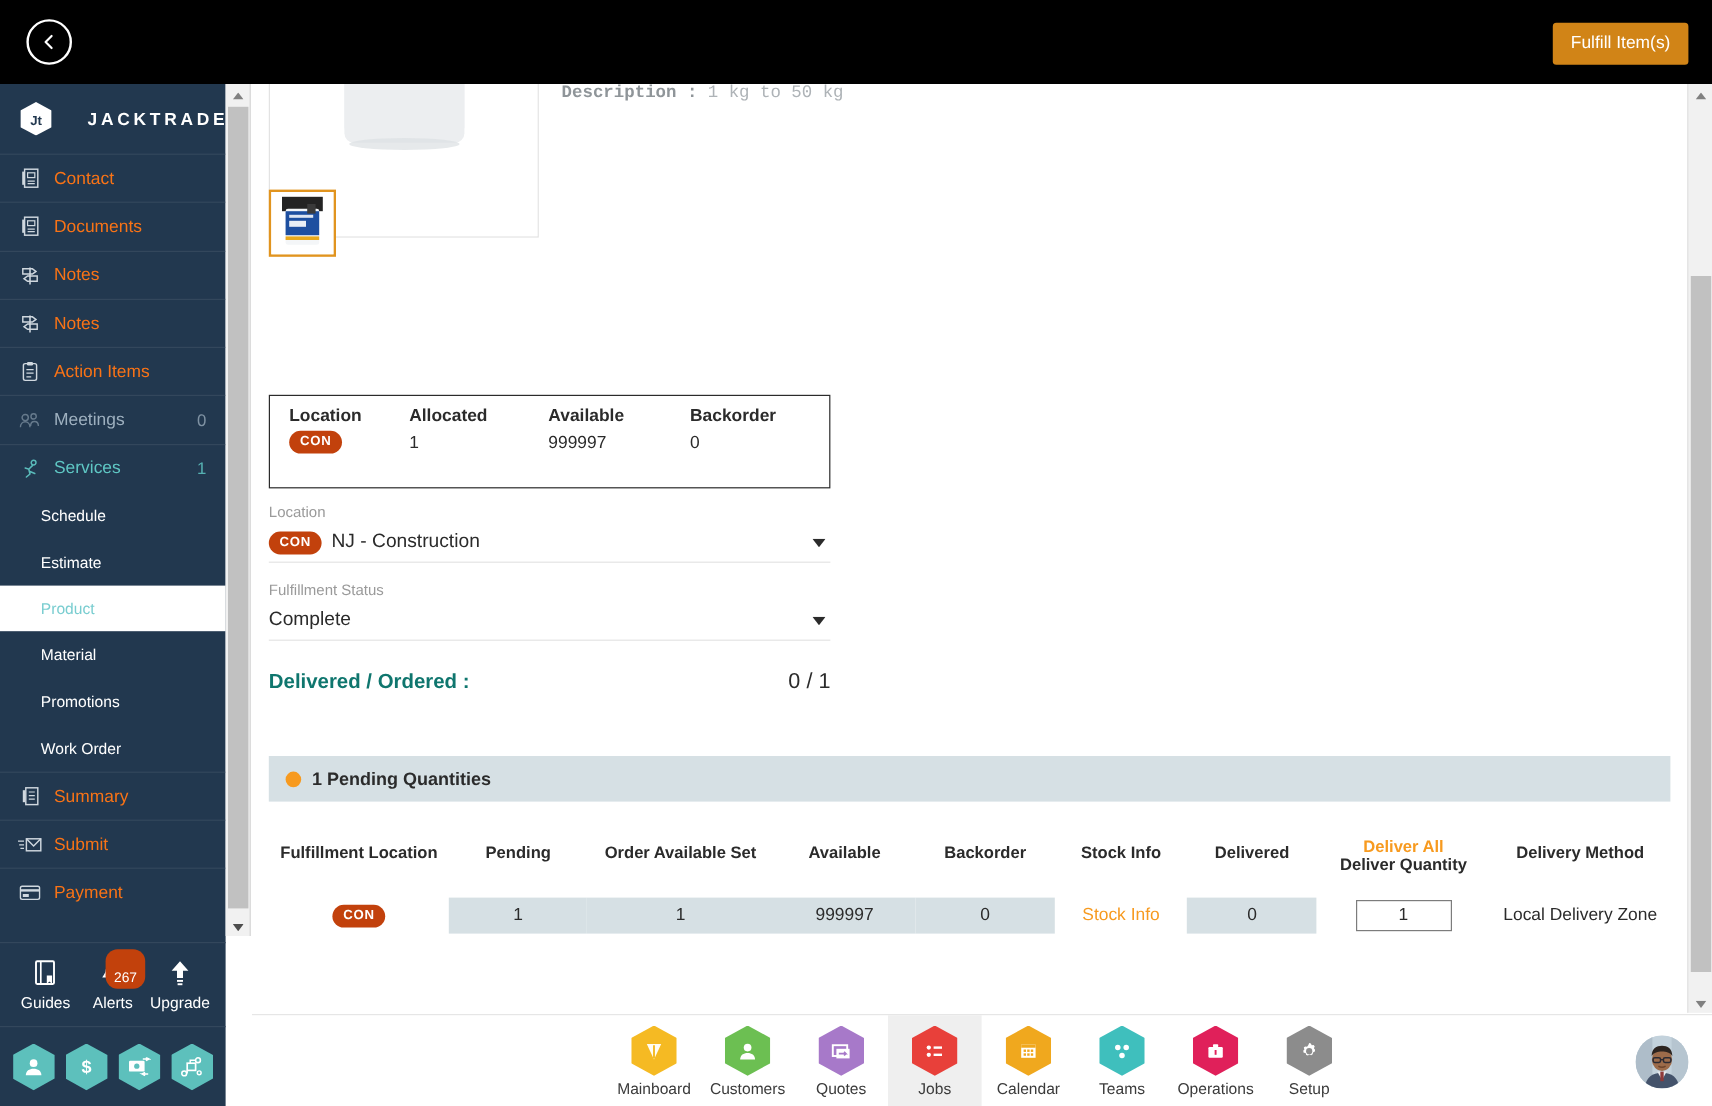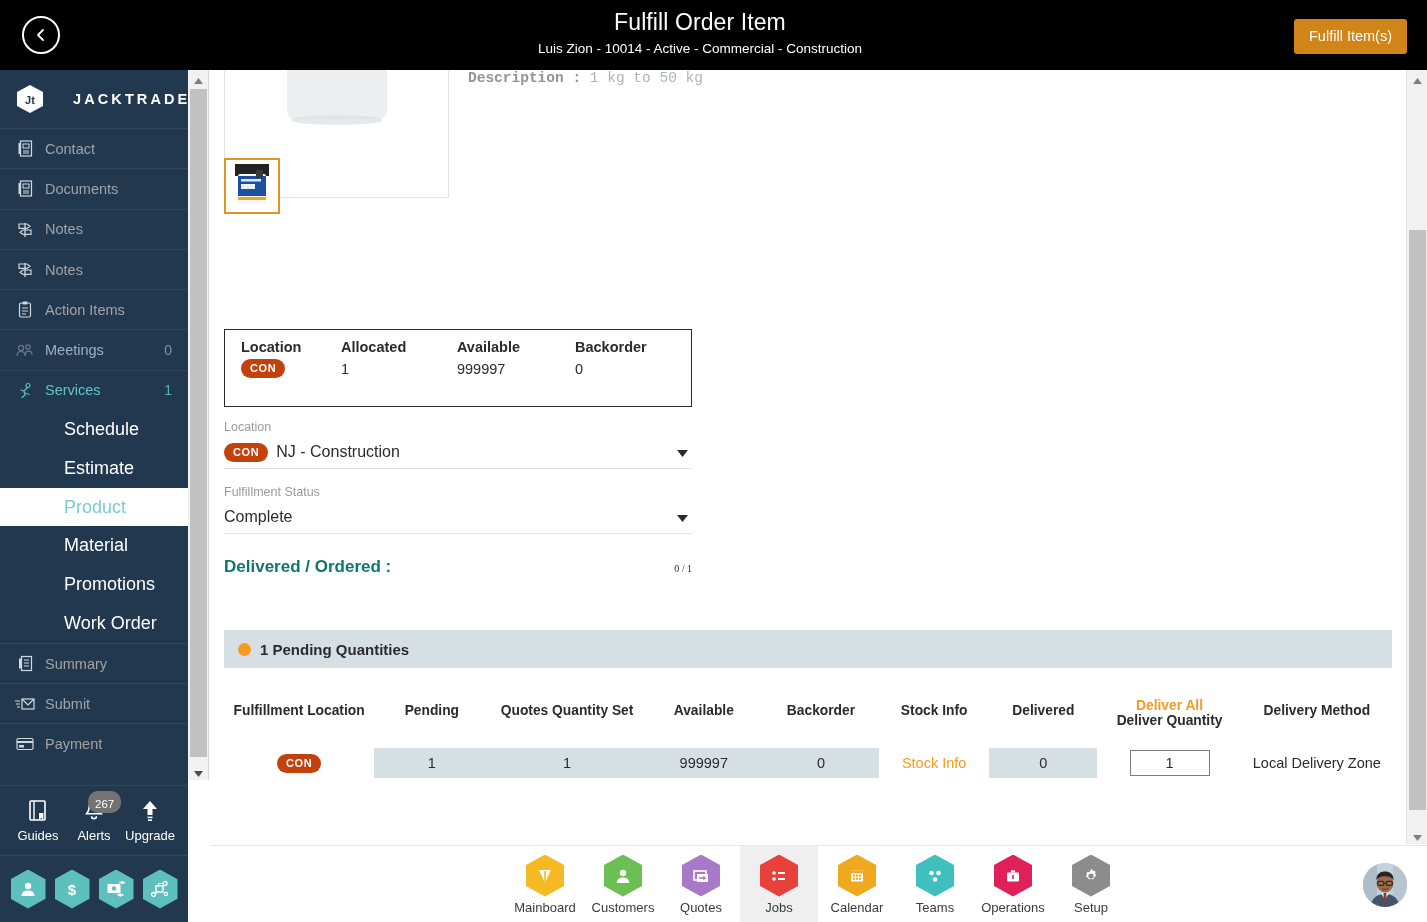--- a/index.html
+++ b/index.html
@@ -56,56 +56,56 @@
   #brand-text {
     color: #fff; font-size: 14.5px; font-weight: 700; letter-spacing: 3.1px;
     position: relative;
   }
   #brand-tm {
     font-size: 8px; font-weight: 400; letter-spacing: 0; vertical-align: super;
   }
   .nav-item {
     height: 40.3px; display: flex; align-items: center;
     border-top: 1px solid #33475c;
-    color: #a3a3a3; font-size: 14.5px; cursor: pointer;
+    color: #f97316; font-size: 14.5px; cursor: pointer;
     padding-left: 14px;
   }
   .nav-item .nav-ico {
     width: 22px; flex: none; margin-right: 9px;
     display: flex; align-items: center; justify-content: center;
     opacity: .92;
   }
   .nav-item .nav-label { flex: 1; }
   .nav-item .nav-badge { font-size: 14px; padding-right: 16px; opacity: .75; }
   .nav-item.muted { color: #9eb0bf; }
   .nav-item.muted .nav-ico { opacity: .55; }
   .nav-item.teal { color: #5fc7c4; }
   .nav-item.teal .nav-badge { color: #5fc7c4; opacity: .85; }
   .nav-sub {
     height: 38.8px; display: flex; align-items: center;
-    color: #fff; font-size: 18px; cursor: pointer; padding-left: 64px;
+    color: #fff; font-size: 13px; cursor: pointer; padding-left: 34px;
   }
   .nav-sub.active { background: #fff; color: #79cdd0; }
   #sidebar-bottom {
     position: absolute; left: 0; bottom: 67px; width: 188px; height: 70px;
     border-top: 1px solid #33475c;
     display: flex; align-items: flex-start; justify-content: space-around;
     padding: 10px 10px 0;
   }
   .sb-tool {
     display: flex; flex-direction: column; align-items: center;
     color: #fff; font-size: 13px; cursor: pointer; position: relative;
     width: 56px;
   }
   .sb-tool .sb-ico { height: 30px; display: flex; align-items: center; }
   .sb-tool .sb-lbl { margin-top: 2px; }
   #alerts-badge {
     position: absolute; top: -5px; left: 22px;
-    background: #737373; color: #fff; font-size: 11.5px;
-    border-radius: 10px; padding: 6px 7px 2px; line-height: 14px;
+    background: #c2410c; color: #fff; font-size: 11.5px;
+    border-radius: 10px; padding: 17px 7px 2px; line-height: 14px;
   }
   #sidebar-hexrow {
     position: absolute; left: 0; bottom: 0; width: 188px; height: 67px;
     border-top: 1px solid #33475c;
     display: flex; align-items: center; justify-content: space-around;
     padding: 0 6px;
   }
   .hexbtn {
     width: 35px; height: 39px; flex: none; cursor: pointer; position: relative;
     display: flex; align-items: center; justify-content: center;
@@ -211,21 +211,21 @@
     display: flex; align-items: center; height: 32px; cursor: pointer;
   }
   .sel-value { font-size: 16px; color: #2b2b2b; }
   .sel-caret { margin-left: auto; margin-right: 4px; }
 
   #delivered-row {
     position: absolute; left: 14px; top: 487px; width: 468px;
     display: flex; align-items: baseline;
   }
   #delivered-row .dlabel { font-size: 17px; font-weight: 700; color: #0f766e; }
-  #delivered-row .dval { margin-left: auto; font-size: 10px; color: #2b2b2b; font-family: Liberation Serif, serif; }
+  #delivered-row .dval { margin-left: auto; font-size: 18px; color: #2b2b2b; }
 
   
   #pending-banner {
     position: absolute; left: 14px; top: 560px; width: 1168px; height: 38px;
     background: #d6e0e4; display: flex; align-items: center; padding-left: 14px;
   }
   #pending-dot {
     width: 13px; height: 13px; border-radius: 50%;
     background: #f79a1f; margin-right: 9px; flex: none;
   }
@@ -291,24 +291,20 @@
 </head>
 <body>
 
 <div id="topbar">
   <div id="back-btn">
     <span>
       <svg width="14" height="14" viewBox="0 0 14 14">
           <polyline points="9,2 4,7 9,12" fill="none" stroke="#fff" stroke-width="1.8" stroke-linecap="round" stroke-linejoin="round"></polyline>
         </svg>
     </span>
-  </div>
-  <div id="header-titles">
-    <div id="page-title">Fulfill Order Item</div>
-    <div id="page-subtitle">Luis Zion - 10014 - Active - Commercial - Construction</div>
   </div>
   <button id="fulfill-btn">Fulfill Item(s)</button>
 </div>
 
 <div id="sidebar">
   <div id="brand">
     <div id="brand-hex">
       <svg width="26" height="28" viewBox="0 0 26 28">
         <polygon points="13,0 26,7 26,21 13,28 0,21 0,7" fill="#ffffff"></polygon>
         <text x="13" y="19" font-family="Liberation Sans, sans-serif" font-size="11" font-weight="bold" fill="#22384f" text-anchor="middle">Jt</text>
@@ -630,21 +626,21 @@
   <div id="pending-banner">
     <span id="pending-dot"></span>
     <span id="pending-text">1 Pending Quantities</span>
   </div>
 
   <table id="pq-table">
     <thead>
       <tr>
         <th style="width:150px">Fulfillment Location</th>
         <th style="width:115px">Pending</th>
-        <th style="width:155px">Quotes Quantity Set</th>
+        <th style="width:155px">Order Available Set</th>
         <th style="width:118px">Available</th>
         <th style="width:116px">Backorder</th>
         <th style="width:110px">Stock Info</th>
         <th style="width:108px">Delivered</th>
         <th class="th-deliverall" style="width:144px">
           <span class="da-line1">Deliver All</span>
           <span class="da-line2">Deliver Quantity</span>
         </th>
         <th style="width:150px">Delivery Method</th>
       </tr>

